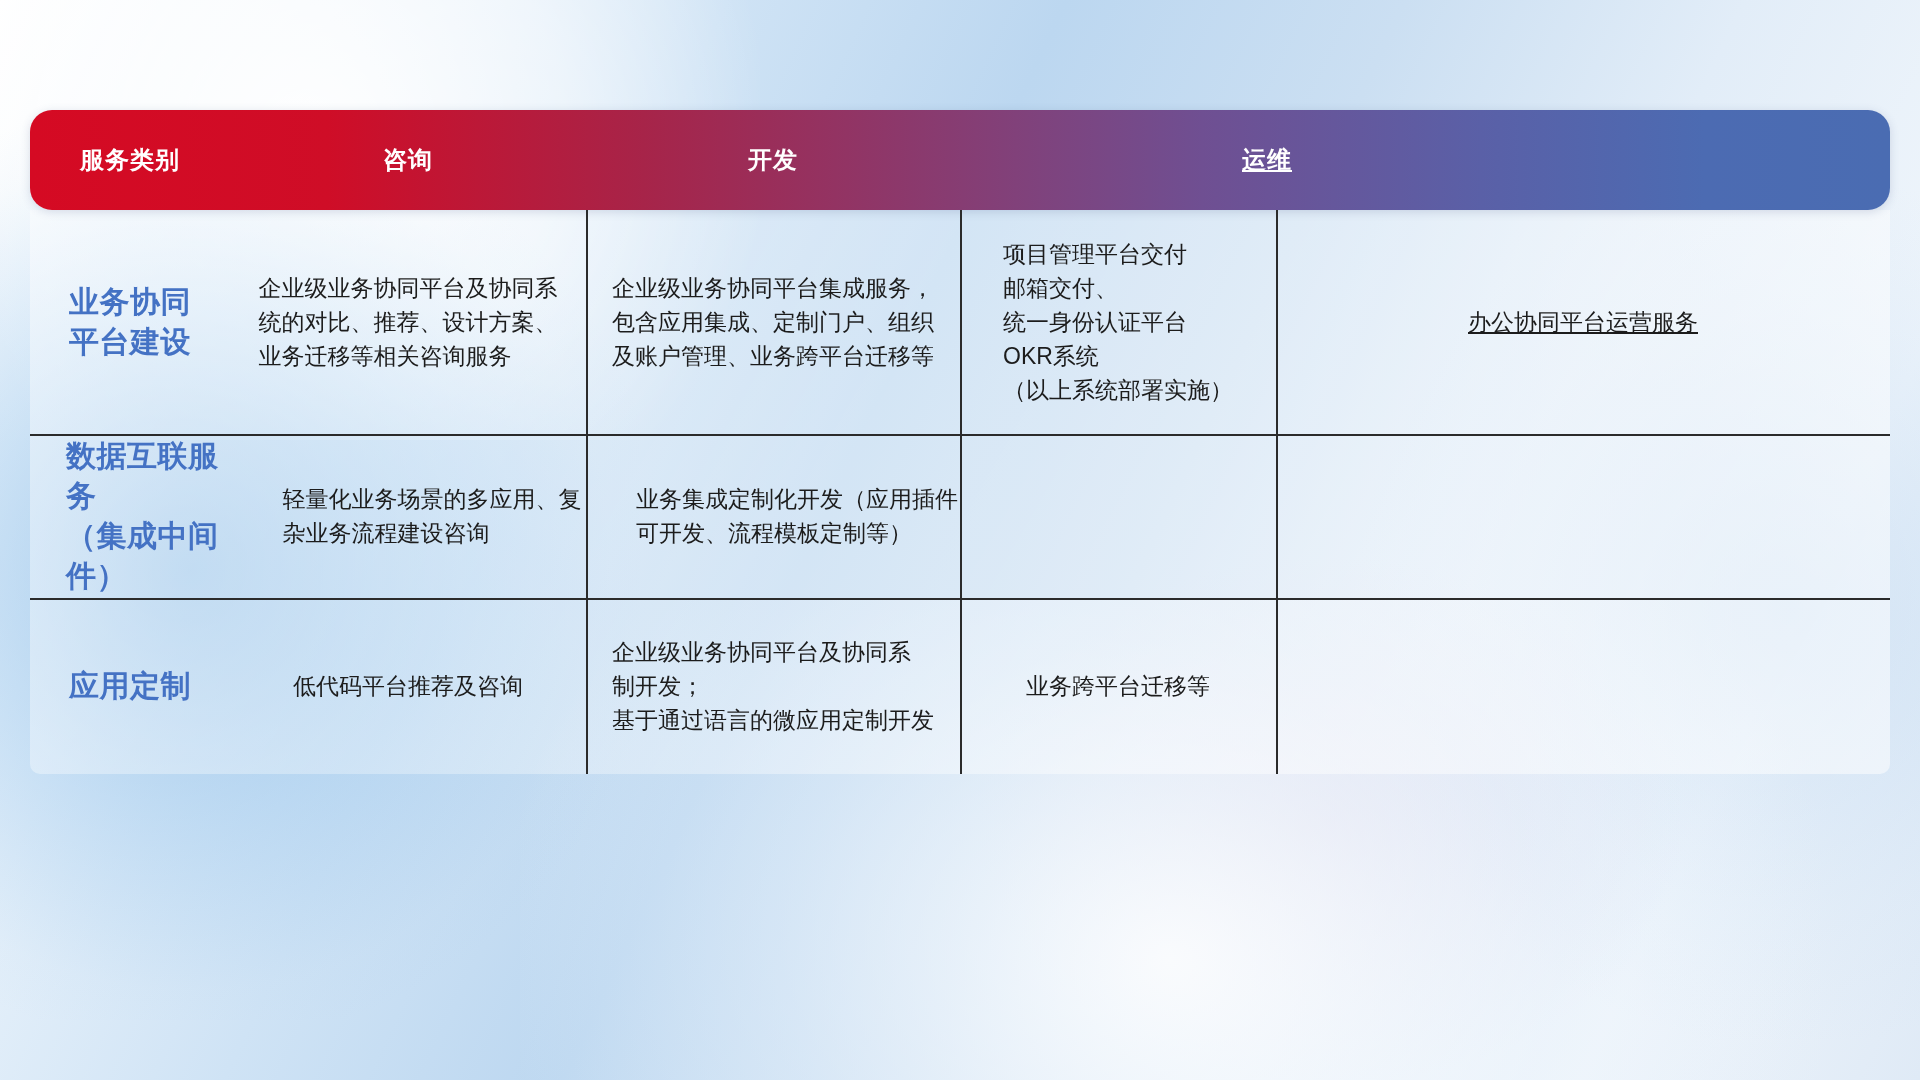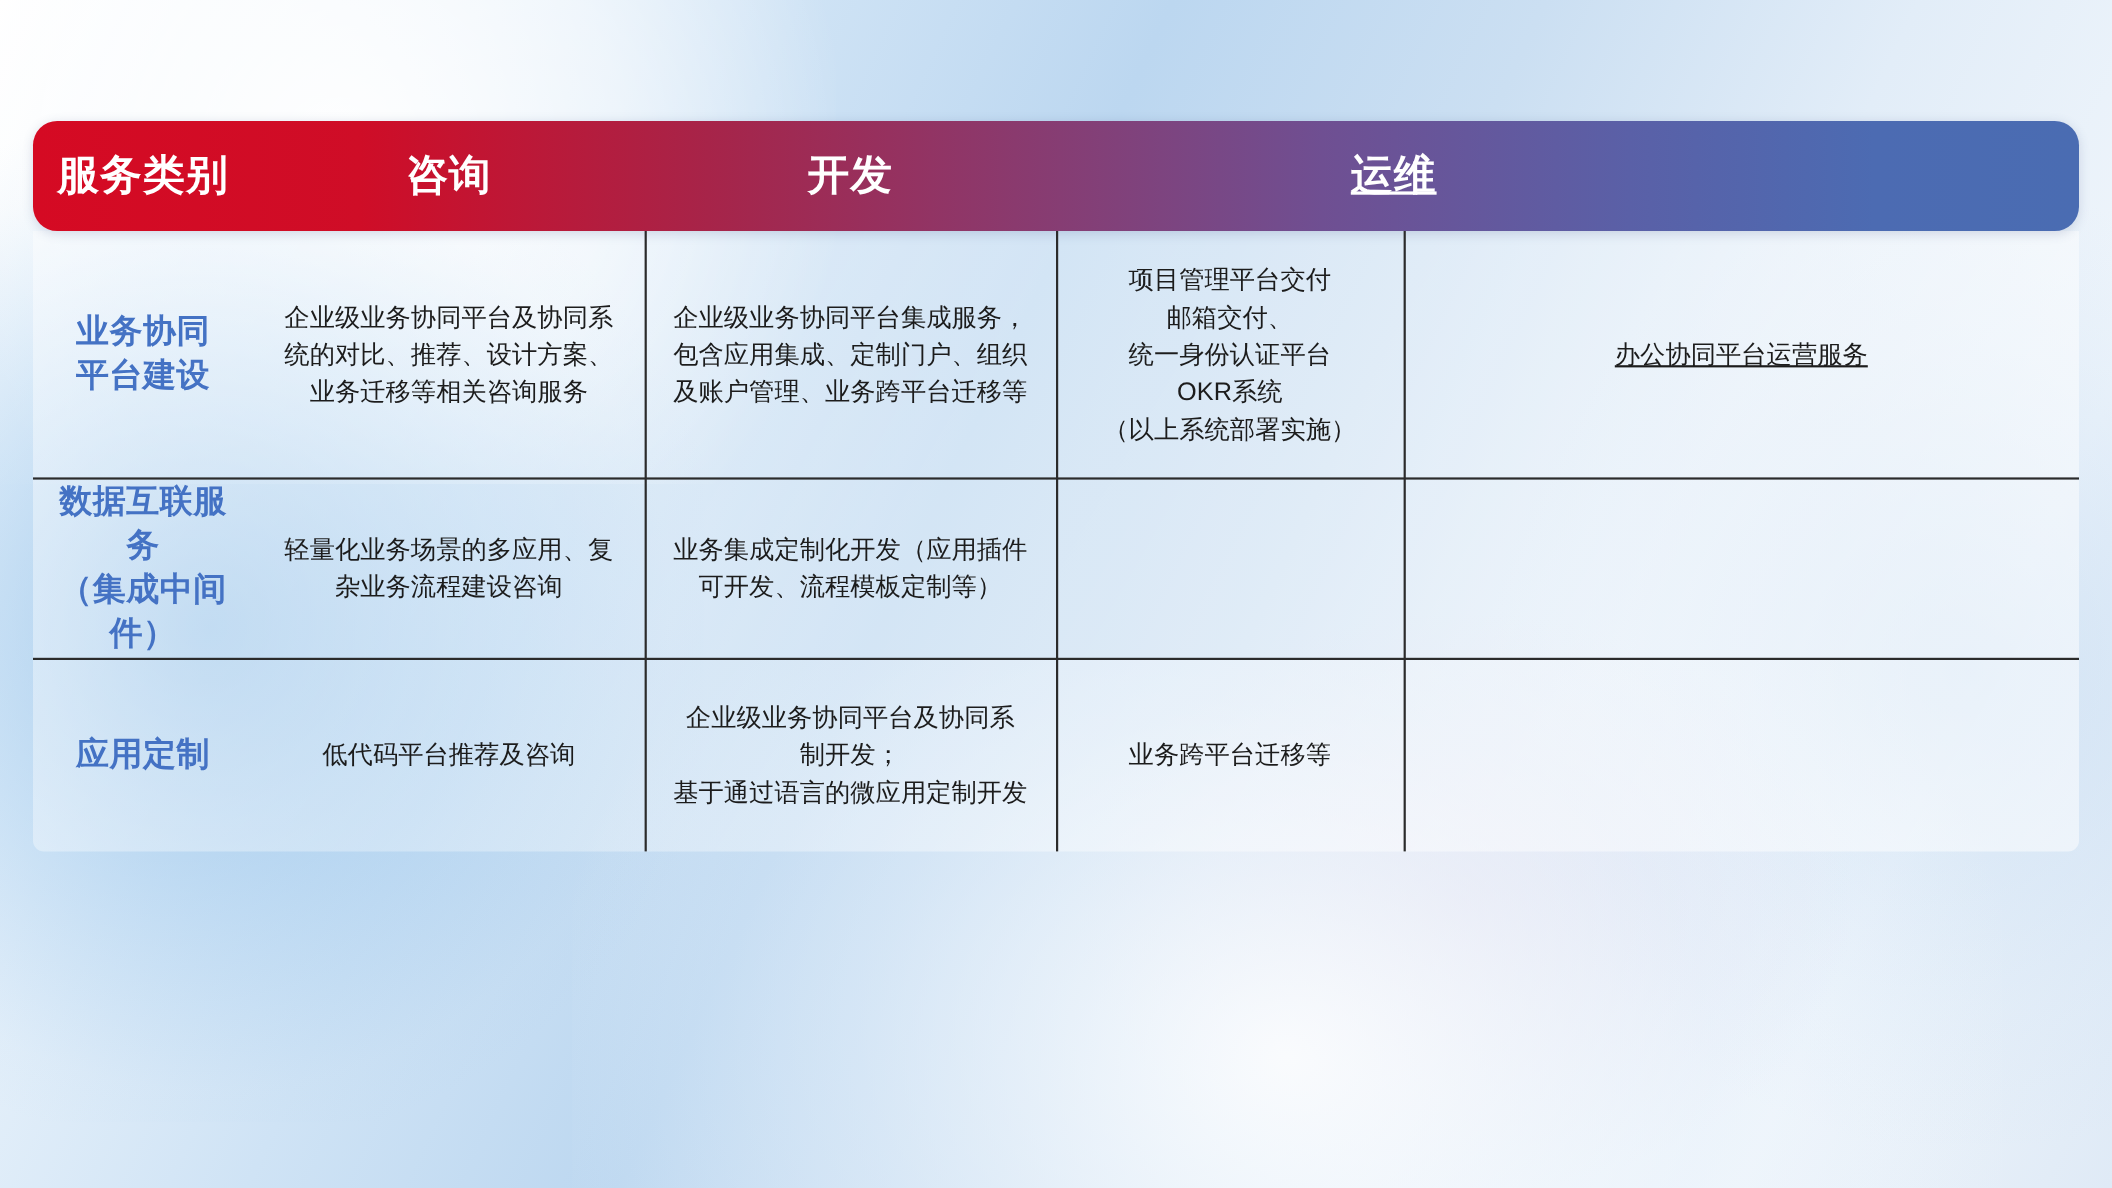--- a/index.html
+++ b/index.html
@@ -115,40 +115,39 @@
         #5a60a7 78%,
         #4c6bb2 90%,
         #4a6cb2 100%);
     display: flex;
     align-items: center;
     box-shadow: 0 2px 10px rgba(60,80,130,0.18);
   }
   .hcell {
     color: #ffffff;
     font-weight: bold;
-    font-size: 38px;
+    font-size: 24px;
     letter-spacing: 1px;
     text-align: center;
     line-height: 100px;
     white-space: nowrap;
   }
 
   
   .grid-row {
     position: absolute;
     left: 0;
     width: 1860px;
     display: flex;
   }
   .cell {
     box-sizing: border-box;
     display: flex;
     align-items: center;
     justify-content: center;
-    text-align: center;
     font-size: 23px;
     line-height: 34px;
     color: #1c1c1c;
     padding: 4px 12px;
     white-space: pre-line;
   }
   .cell.cat {
     color: #4472c4;
     font-weight: bold;
     font-size: 30px;
@@ -209,21 +208,21 @@
 包含应用集成、定制门户、组织
 及账户管理、业务跨平台迁移等</div>
     <div class="cell c3">项目管理平台交付
 邮箱交付、
 统一身份认证平台
 OKR系统
 （以上系统部署实施）</div>
     <div class="cell c4">办公协同平台运营服务</div>
   </div>
 
-  <div class="grid-row" style="top:324px;height:164px;">
+  <div class="grid-row" style="top:324px;height:164px;margin-left:24px;">
     <div class="cell cat c0">数据互联服务
 （集成中间件）</div>
     <div class="cell c1">轻量化业务场景的多应用、复
 杂业务流程建设咨询</div>
     <div class="cell c2">业务集成定制化开发（应用插件
 可开发、流程模板定制等）</div>
     <div class="cell c3"></div>
     <div class="cell c4"></div>
   </div>
 

